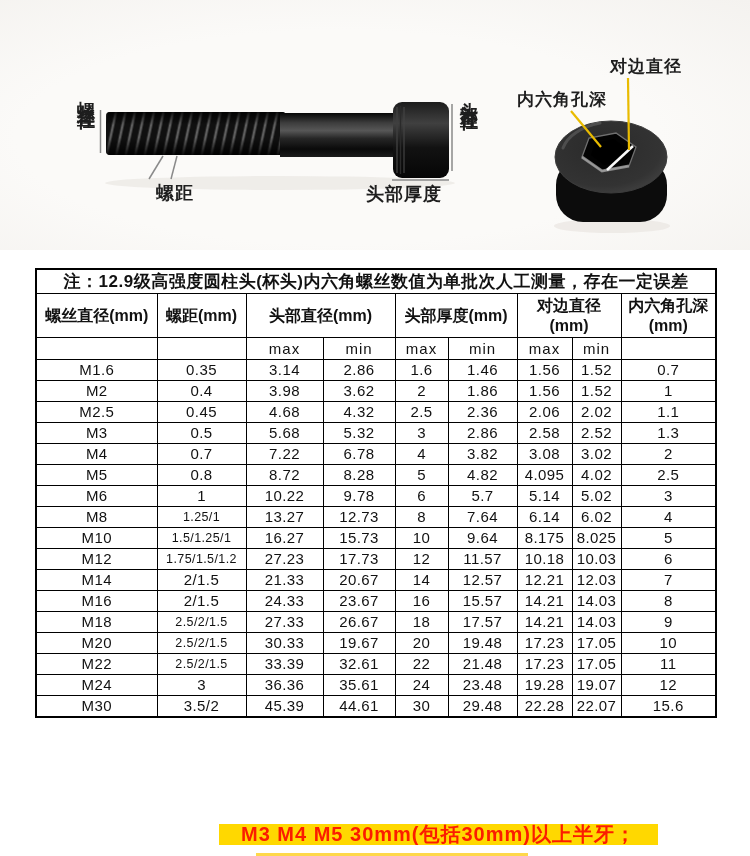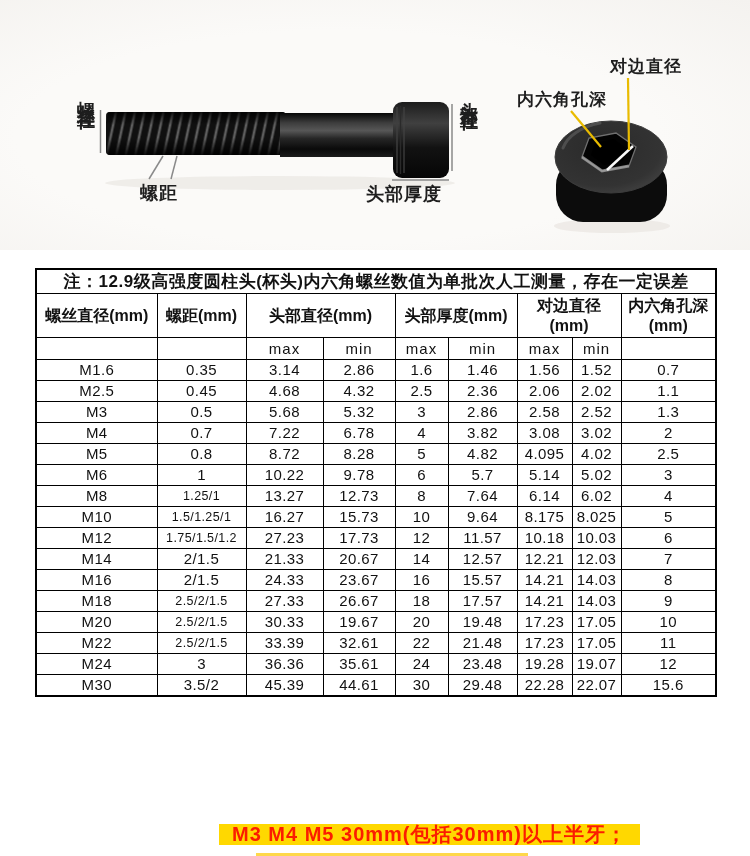--- a/index.html
+++ b/index.html
@@ -9,21 +9,21 @@
   }
   
   .photo{position:absolute;left:0;top:0;width:750px;height:250px;
     background:radial-gradient(ellipse at 45% 55%, #fbfaf8 55%, #f4f2ef 100%);}
   .photo svg{position:absolute;left:0;top:0;}
   .diagram-label{position:absolute;color:#1e1e1e;font-weight:600;white-space:nowrap;}
   .v-label{writing-mode:vertical-rl;text-orientation:upright;font-size:18px;letter-spacing:4px;}
   .h-label{font-size:18px;letter-spacing:1px;}
   .top-label{font-size:17px;letter-spacing:1px;}
   .lbl-screw-dia{left:74px;top:86px;}
-  .lbl-pitch{left:140px;top:181px;}
+  .lbl-pitch{left:156px;top:181px;}
   .lbl-head-dia{left:457px;top:87px;}
   .lbl-head-thick{left:366px;top:182px;}
   .lbl-socket-depth{left:517px;top:88px;}
   .lbl-across-flats{left:610px;top:55px;}
   
   .spec-table{
     position:absolute;left:35px;top:268px;width:680px;
     border-collapse:collapse;table-layout:fixed;
     border:2px solid #000;
   }
@@ -33,21 +33,21 @@
   }
   .note-cell{height:22px;font-size:17px;font-weight:700;letter-spacing:0.5px;}
   .head-row th{height:43px;font-size:16px;font-weight:600;line-height:1.25;}
   .subhead-row th{height:21px;font-size:15px;font-weight:500;letter-spacing:1px;}
   .spec-table tbody td{height:20px;font-size:15px;line-height:20px;letter-spacing:0.4px;}
   .spec-table tbody td.small{font-size:12.5px;}
   
   .footer-highlight{
     position:absolute;left:219px;top:824px;height:21px;line-height:21px;
     background:#ffd800;color:#fb1c00;font-size:20px;font-weight:700;
-    padding:0 13px;letter-spacing:1px;white-space:nowrap;
+    padding:0 22px;letter-spacing:1px;white-space:nowrap;
   }
   .footer-highlight-partial{
     position:absolute;left:256px;top:853px;width:272px;height:6px;background:#fed84a;
   }
 </style>
 </head>
 <body>
 
 <div class="page">
 
@@ -178,20 +178,31 @@
     <td>0.35</td>
     <td>3.14</td>
     <td>2.86</td>
     <td>1.6</td>
     <td>1.46</td>
     <td>1.56</td>
     <td>1.52</td>
     <td>0.7</td>
   </tr>
         <tr>
+    <td>M2</td>
+    <td>0.4</td>
+    <td>3.98</td>
+    <td>3.62</td>
+    <td>2</td>
+    <td>1.86</td>
+    <td>1.56</td>
+    <td>1.52</td>
+    <td>1</td>
+  </tr>
+        <tr>
     <td>M2.5</td>
     <td>0.45</td>
     <td>4.68</td>
     <td>4.32</td>
     <td>2.5</td>
     <td>2.36</td>
     <td>2.06</td>
     <td>2.02</td>
     <td>1.1</td>
   </tr>

